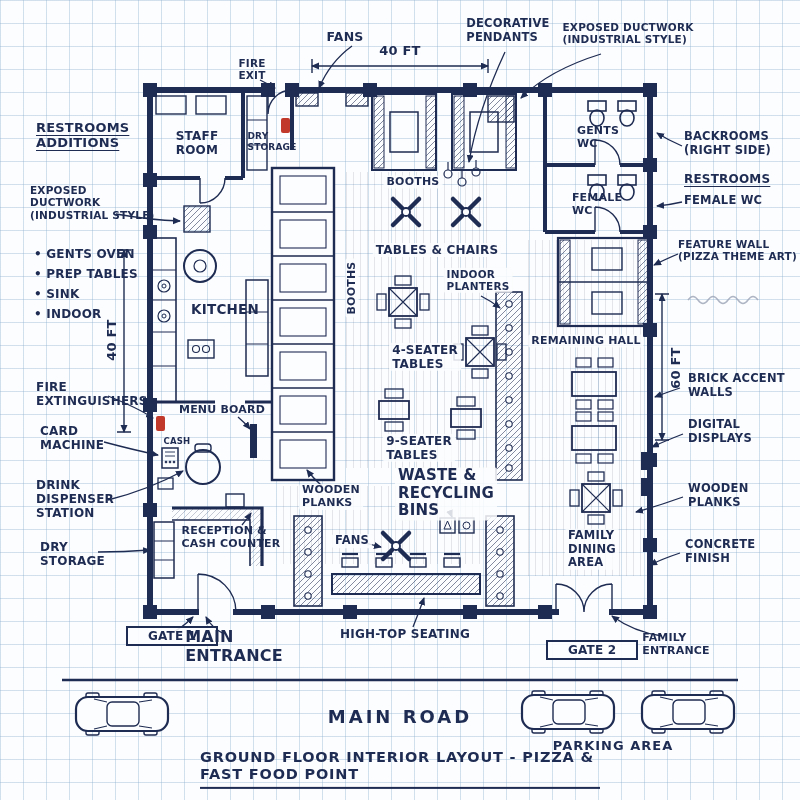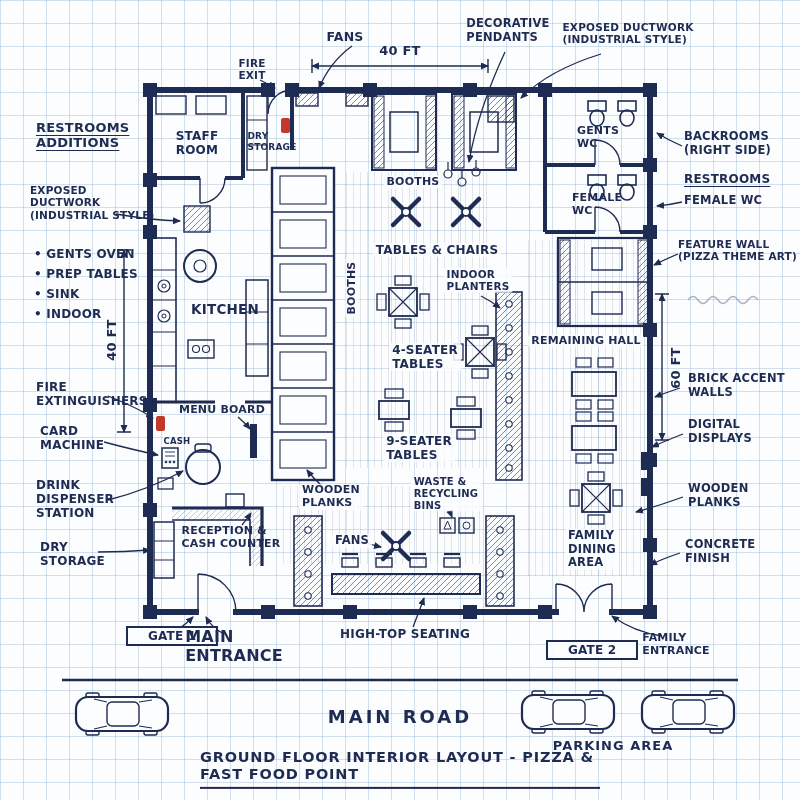--- a/index.html
+++ b/index.html
@@ -431,21 +431,21 @@
   <div class="lbl c" style="left:225px;top:310px;font-size:13.5px">KITCHEN</div>
   <div class="lbl c bg" style="left:425px;top:357px;font-size:12px">4-SEATER
 TABLES</div>
   <div class="lbl c bg" style="left:586px;top:341px;font-size:11px">REMAINING HALL</div>
   <div class="lbl c bg" style="left:419px;top:448px;font-size:12px">9-SEATER
 TABLES</div>
   <div class="lbl c" style="left:222px;top:410px;font-size:11px">MENU BOARD</div>
   <div class="lbl c" style="left:177px;top:441px;font-size:8.5px">CASH</div>
   <div class="lbl c bg" style="left:331px;top:497px;font-size:11px">WOODEN
 PLANKS</div>
-  <div class="lbl c bg" style="left:446px;top:494px;font-size:10px">WASTE &amp;
+  <div class="lbl c bg" style="left:446px;top:494px;font-size:15px">WASTE &amp;
 RECYCLING
 BINS</div>
   <div class="lbl c" style="left:231px;top:538px;font-size:11px">RECEPTION &amp;
 CASH COUNTER</div>
   <div class="lbl c bg" style="left:352px;top:541px;font-size:11.5px">FANS</div>
   <div class="lbl c bg" style="left:592px;top:549px;font-size:11.5px">FAMILY
 DINING
 AREA</div>
   <div class="lbl c" style="left:405px;top:634px;font-size:12px">HIGH-TOP SEATING</div>
 

